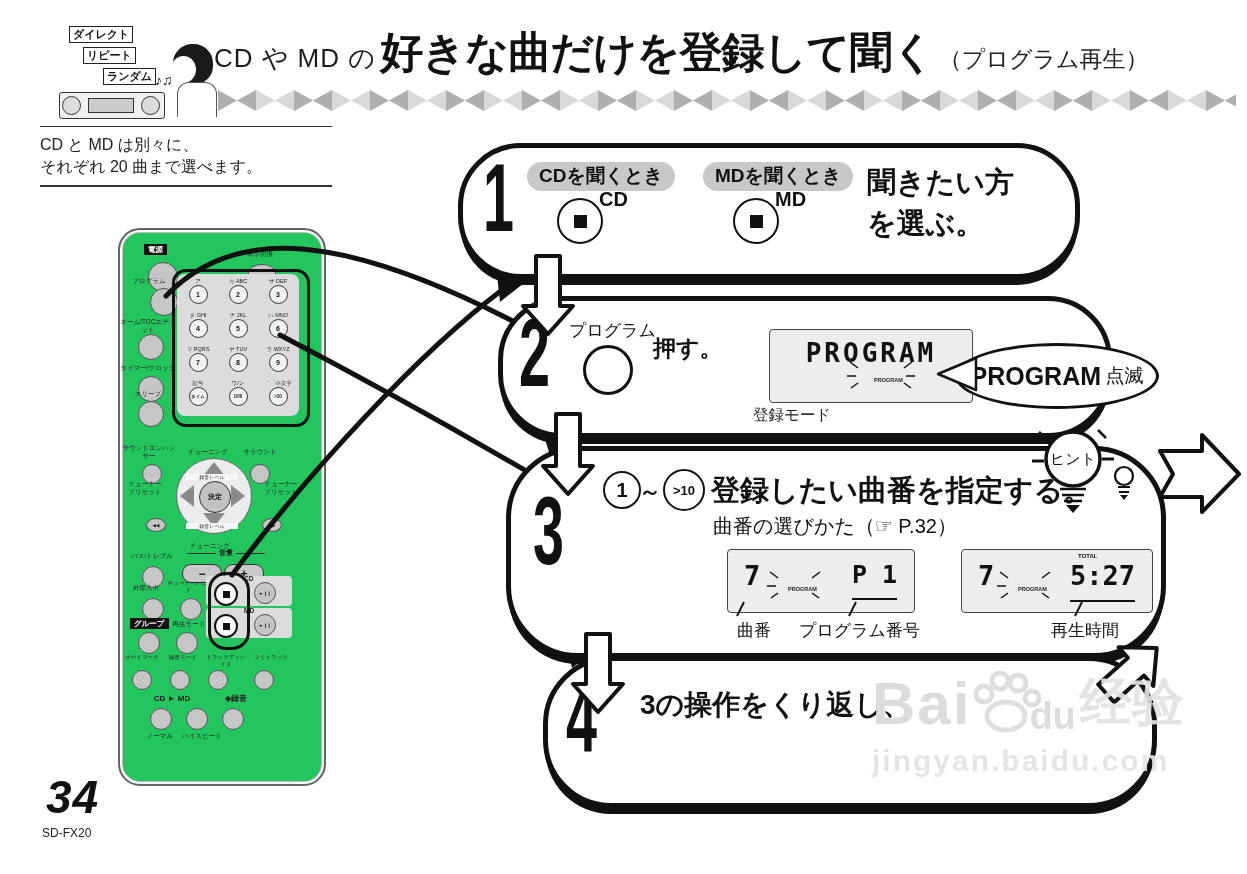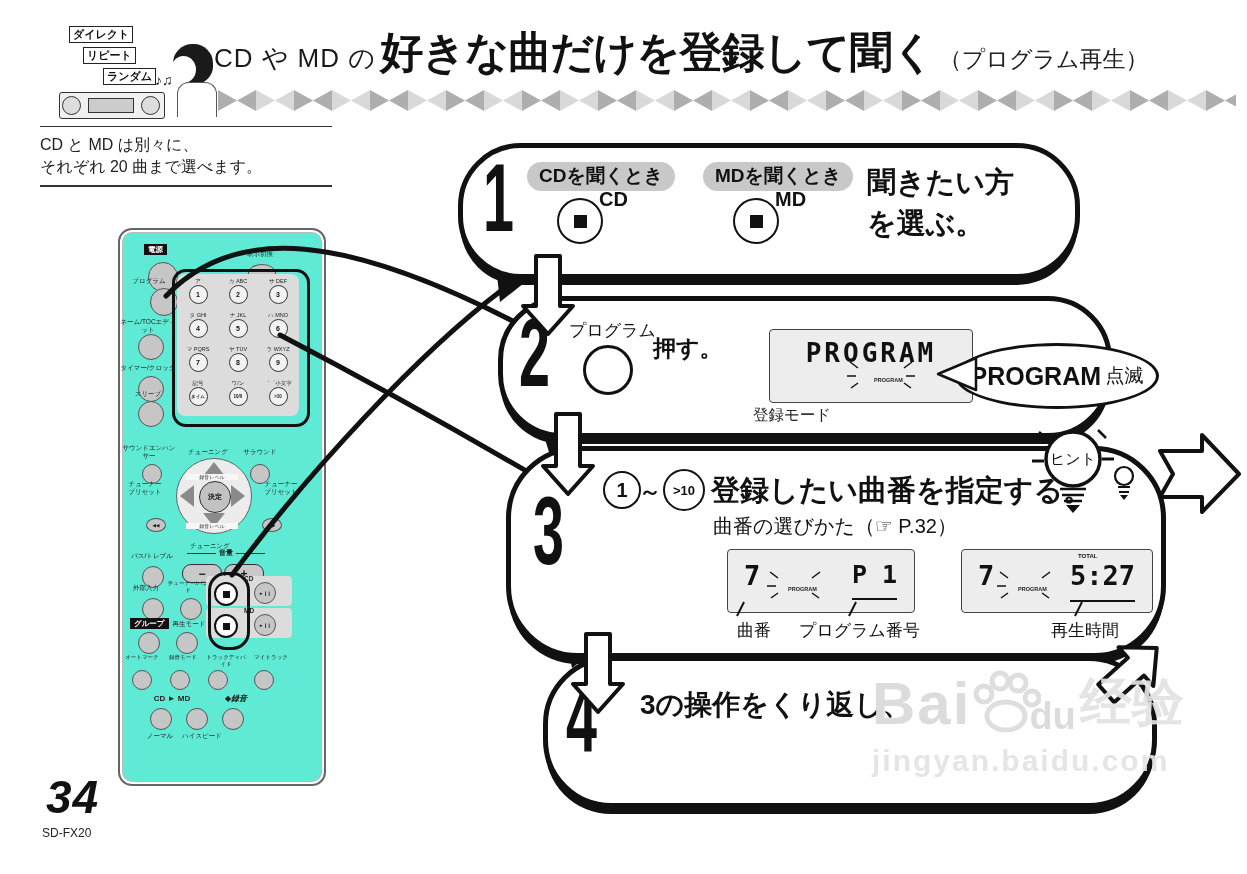--- a/index.html
+++ b/index.html
@@ -11,22 +11,22 @@
           padding:0 3px;line-height:15px;white-space:nowrap;}
   #page-title{position:absolute;left:214px;top:24px;white-space:nowrap;}
   .t-pre{font-size:26px;color:#1a1a1a;letter-spacing:1px;}
   .t-main{font-size:43px;font-weight:bold;letter-spacing:-1px;text-align:center;}
   .t-suf{font-size:23px;color:#222;}
   
   #note{position:absolute;left:40px;top:126px;width:292px;border-top:1.5px solid #333;
         padding-top:7px;font-size:16px;line-height:1.4;color:#222;}
   #note .hr2{border-bottom:2.5px solid #333;margin-top:6px;}
   
-  #remote{position:absolute;left:118px;top:228px;width:204px;height:554px;background:#5eead4;
-          border:2px solid #666;border-radius:14px;box-shadow:inset 0 0 0 2px #fff, inset 0 0 0 3px #bbb;}
+  #remote{position:absolute;left:118px;top:228px;width:204px;height:554px;background:#22c55e;
+          border:2px solid #666;border-radius:22px;box-shadow:inset 0 0 0 2px #fff, inset 0 0 0 3px #bbb;}
   .rlabel{position:absolute;font-size:6.5px;color:#222;line-height:1.2;text-align:center;}
   .rbtn{position:absolute;background:#c6c6c6;border:1.5px solid #555;border-radius:50%;}
   .blackbox{position:absolute;background:#111;color:#fff;font-size:7.5px;font-weight:bold;
             padding:1px 4px;line-height:1.2;}
   #numpad-panel{position:absolute;left:57px;top:44px;width:122px;height:142px;background:#dcdcdc;border-radius:8px;}
   #numpad-grid{display:grid;grid-template-columns:repeat(3,40px);grid-template-rows:repeat(4,34px);padding:3px 1px;}
   .np-cell{position:relative;text-align:center;}
   .np-label{font-size:5.5px;line-height:8px;white-space:nowrap;color:#222;}
   .np-key{width:17px;height:17px;margin:0 auto;border:1.5px solid #333;border-radius:50%;background:#f2f2f2;
           display:flex;align-items:center;justify-content:center;font-weight:bold;font-size:7px;}
@@ -273,21 +273,21 @@
     <div class="rlabel" style="left:2px;top:424px;width:40px;font-size:5.5px;">オートマーク</div>
     <div class="rlabel" style="left:44px;top:424px;width:38px;font-size:5.5px;">録音モード</div>
     <div class="rlabel" style="left:84px;top:424px;width:44px;font-size:5.5px;">トラックディバイド</div>
     <div class="rlabel" style="left:130px;top:424px;width:42px;font-size:5.5px;">マイトラック</div>
     <div class="rbtn" style="left:12px;top:440px;width:18px;height:18px;"></div>
     <div class="rbtn" style="left:50px;top:440px;width:18px;height:18px;"></div>
     <div class="rbtn" style="left:88px;top:440px;width:18px;height:18px;"></div>
     <div class="rbtn" style="left:134px;top:440px;width:18px;height:18px;"></div>
 
     <div class="rlabel" style="left:22px;top:464px;width:60px;font-size:8px;font-weight:bold;">CD ► MD</div>
-    <div class="rlabel" style="left:94px;top:464px;width:44px;font-size:8px;font-weight:bold;font-style:italic;">◆録音</div>
+    <div class="rlabel" style="left:94px;top:464px;width:44px;font-size:8px;font-weight:bold;">◆録音</div>
     <div class="rbtn" style="left:30px;top:478px;width:20px;height:20px;"></div>
     <div class="rbtn" style="left:66px;top:478px;width:20px;height:20px;"></div>
     <div class="rbtn" style="left:102px;top:478px;width:20px;height:20px;"></div>
     <div class="rlabel" style="left:20px;top:502px;width:40px;">ノーマル</div>
     <div class="rlabel" style="left:56px;top:502px;width:52px;">ハイスピード</div>
   </div>
 
   <div class="step" style="left:458px;top:143px;width:612px;height:126px;border-radius:63px;">
     <div class="step-num" style="left:20px;top:6px;">1</div>
     <div class="pill" style="left:64px;top:14px;">CDを聞くとき</div>

